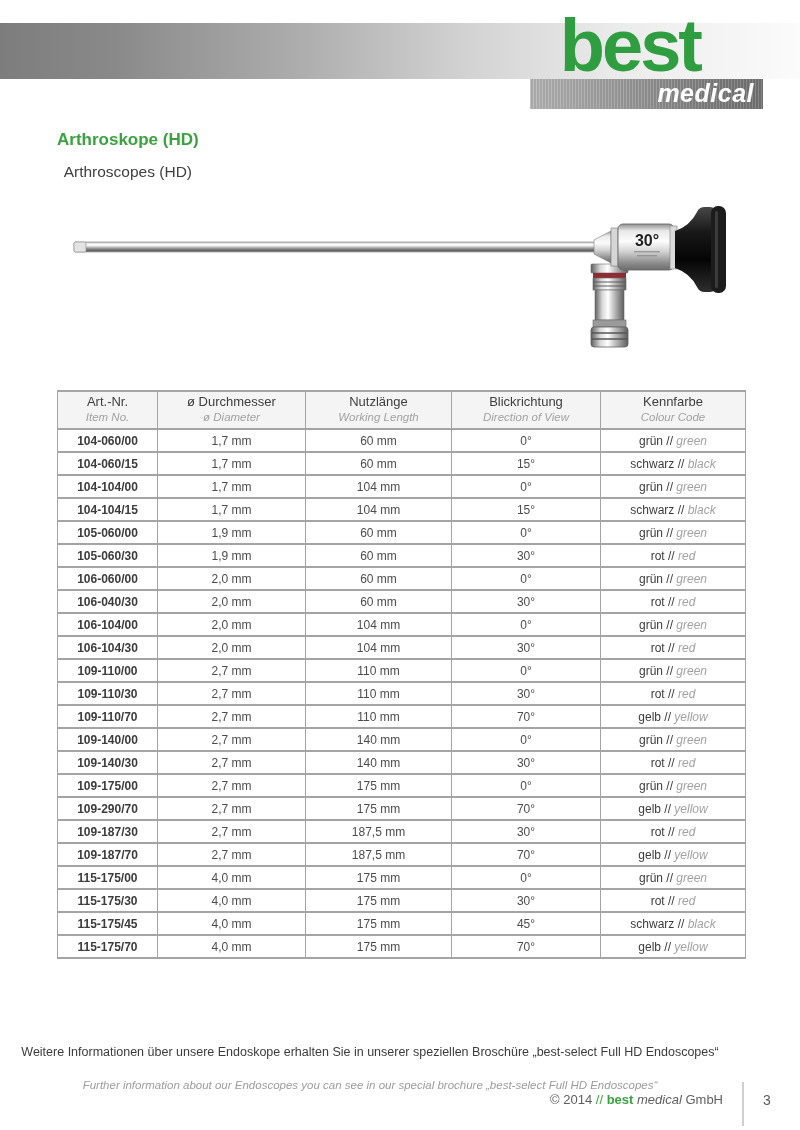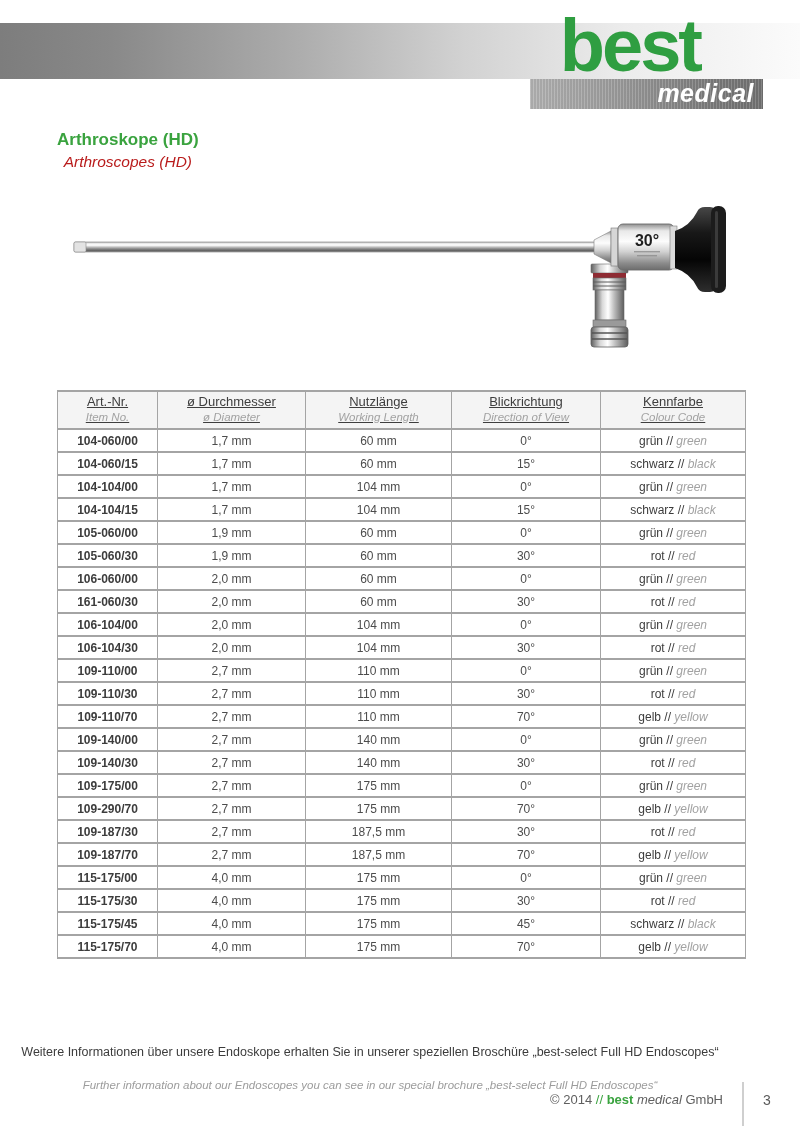--- a/index.html
+++ b/index.html
@@ -32,21 +32,21 @@
   }
   .medical-bar .medical-text {
     display:block; text-align:right; padding-right:9px;
     font-size:25px; line-height:29px; font-style:italic; font-weight:bold;
     letter-spacing:0.5px; color:#ffffff;
   }
 
   
   .heading { position:absolute; left:57px; top:130px;text-align:center; }
   .heading .de { font-size:17px; font-weight:bold; color:#3aa33f; }
-  .heading .en { font-size:15.5px; font-style:italic; color:#b91c1c; margin-top:3px; }
+  .heading .en { font-size:15.5px; color:#404040; margin-top:13px; }
 
   
   .scope-figure { position:absolute; left:60px; top:197px; width:680px; height:165px; }
 
   
   .spec-table-wrap { position:absolute; left:57px; top:390px; width:688px; }
   table.spec {
     width:688px; border-collapse:collapse; table-layout:fixed;
   }
   table.spec col.c1 { width:100px; }
@@ -55,21 +55,20 @@
   table.spec col.c4 { width:149px; }
   table.spec col.c5 { width:145px; }
   table.spec th, table.spec td {
     border-left:1px solid #a4a4a4; border-right:1px solid #a4a4a4;
     border-top:2px solid #a4a4a4; border-bottom:2px solid #a4a4a4;
     text-align:center; vertical-align:middle;
   }
   table.spec thead th {
     background:#f4f4f4; height:38px; padding:0 0 3px 0;
     font-weight:normal;
-    text-decoration:underline;
   }
   table.spec thead .h-de { font-size:13px; color:#3e3e3e; line-height:16px; }
   table.spec thead .h-en { font-size:11.5px; font-style:italic; color:#a2a2a2; line-height:14px; }
   table.spec tbody td { height:23px; font-size:12px; color:#4c4c4c; }
   table.spec tbody td.c-art { font-weight:bold; color:#3c3c3c; }
   table.spec tbody td.c-color .de { color:#3c3c3c; }
   table.spec tbody td.c-color .en { font-style:italic; color:#a2a2a2; }
 
   
   .note { position:absolute; left:0; top:1044px; width:740px; text-align:center; }
@@ -250,21 +249,21 @@
           <td class="c-color"><span class="de">rot // </span><span class="en">red</span></td>
         </tr>
         <tr>
           <td class="c-art">106-060/00</td>
           <td>2,0 mm</td>
           <td>60 mm</td>
           <td>0°</td>
           <td class="c-color"><span class="de">grün // </span><span class="en">green</span></td>
         </tr>
         <tr>
-          <td class="c-art">161-060/30</td>
+          <td class="c-art">106-040/30</td>
           <td>2,0 mm</td>
           <td>60 mm</td>
           <td>30°</td>
           <td class="c-color"><span class="de">rot // </span><span class="en">red</span></td>
         </tr>
         <tr>
           <td class="c-art">106-104/00</td>
           <td>2,0 mm</td>
           <td>104 mm</td>
           <td>0°</td>

